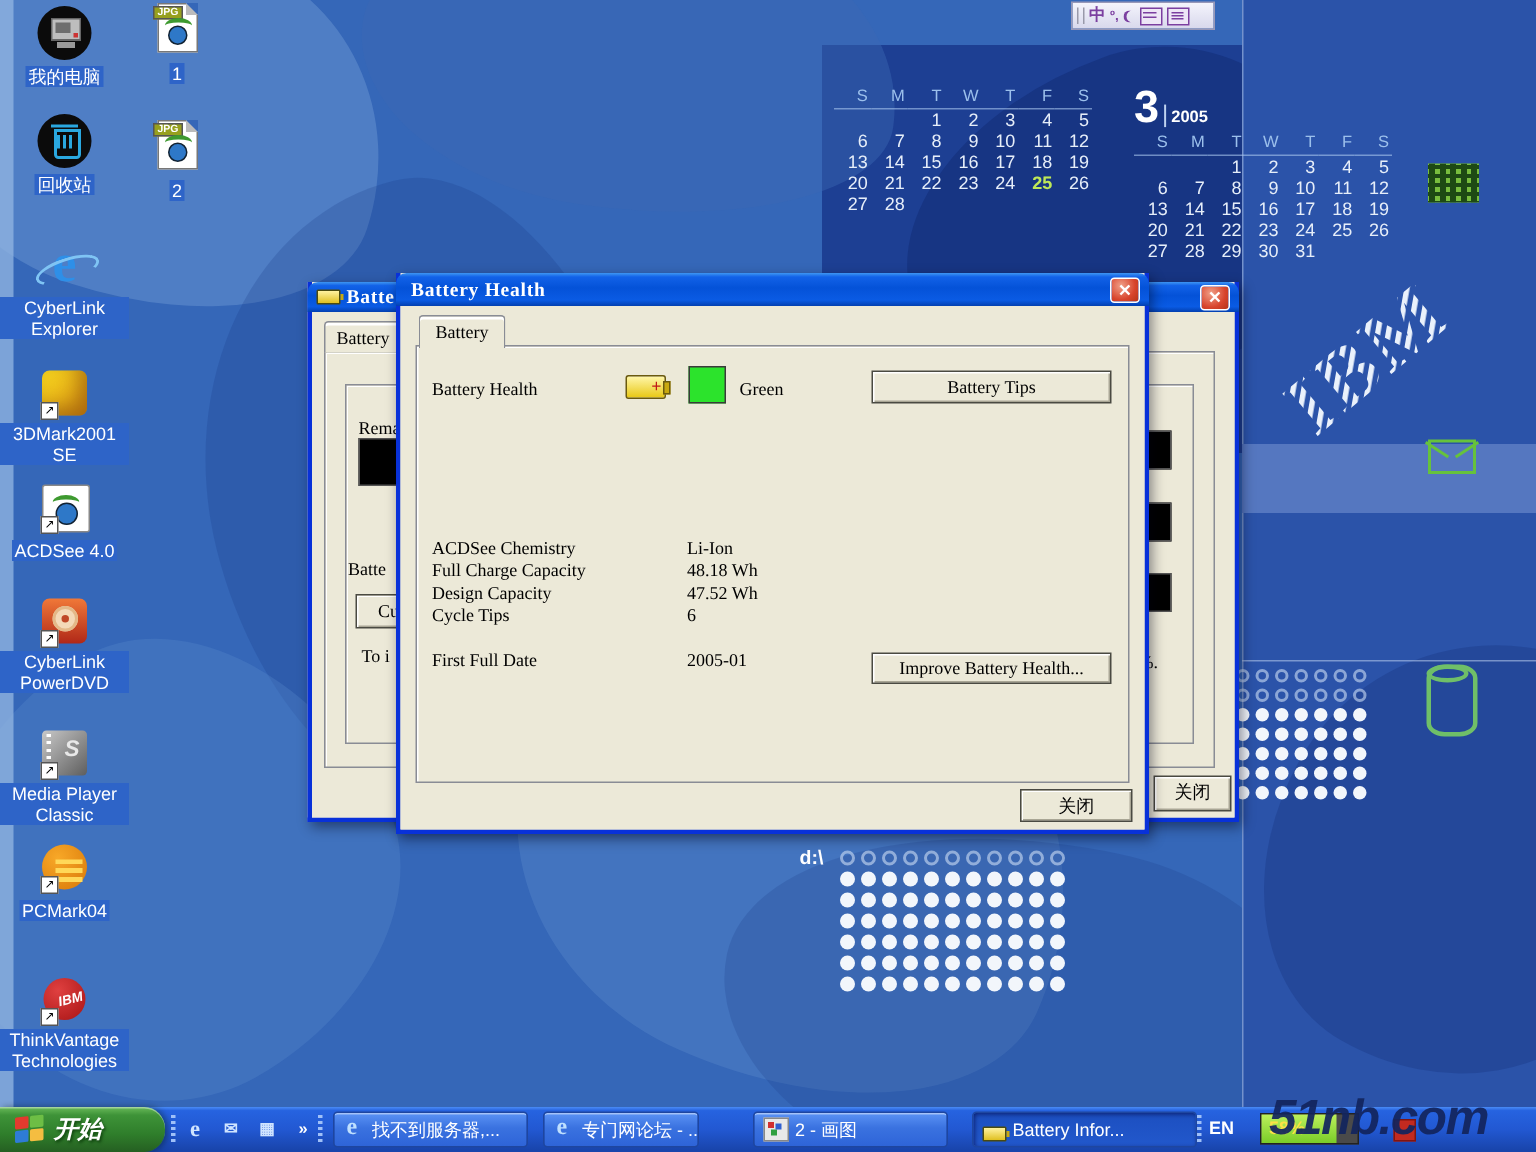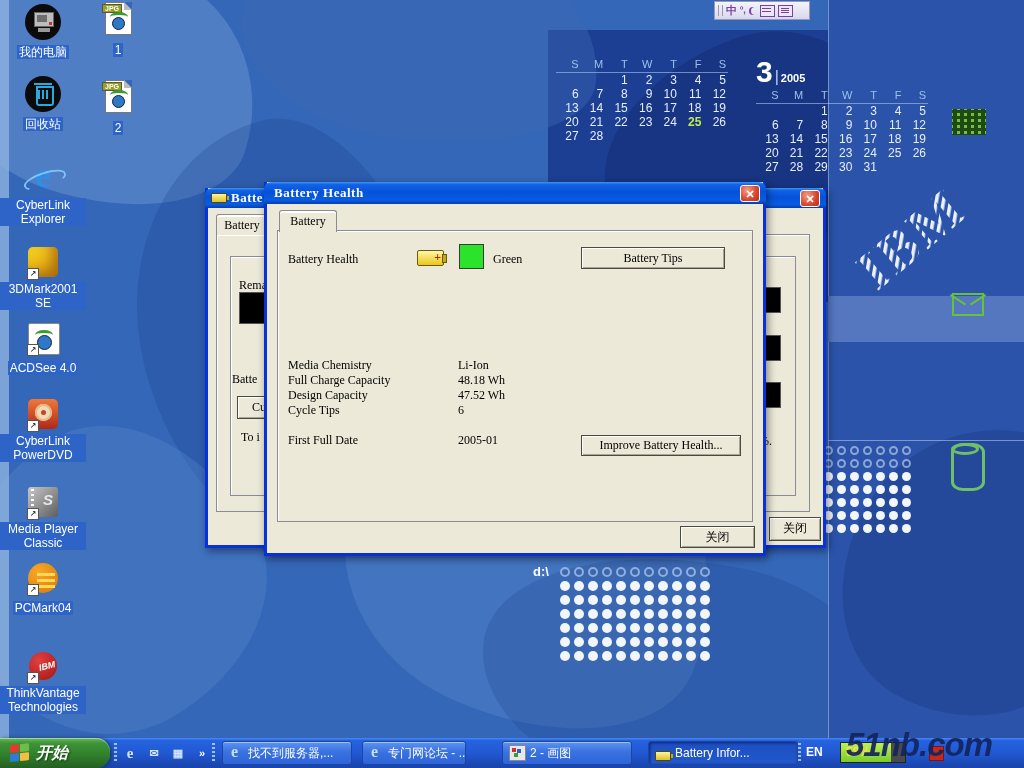--- a/index.html
+++ b/index.html
@@ -560,25 +560,25 @@
     <div class="xbtn">✕</div>
   </div>
   <div class="winbody">
     <div class="tab" style="left:12px;top:6px;width:56px;height:21px;line-height:21px;">Battery</div>
     <div class="panel" style="left:10px;top:26px;width:474px;height:290px;"></div>
 
     <div class="frag" style="left:21px;top:48px;">Battery Health</div>
     <div class="bat-ico" style="left:150px;top:46px;"></div>
     <div class="health-sq" id="health-square" style="left: 192px; top: 40px; width: 23px; height: 23px; background: rgb(44, 227, 44);"></div>
     <div class="frag" style="left:226px;top:48px;">Green</div>
-    <button class="xp-btn" style="left:314px;top:43px;width:144px;height:22px;">Battery Tips</button>
+    <button class="xp-btn" style="left:314px;top:43px;width:160px;height:22px;">Battery Tips</button>
 
 
     <div id="info-rows">
-        <div class="frag" style="left: 21px; top: 154px;">Media Chemistry</div>
+        <div class="frag" style="left: 21px; top: 154px;">ACDSee Chemistry</div>
         <div class="frag" style="left: 191px; top: 154px;">Li-Ion</div>
         <div class="frag" style="left: 21px; top: 169px;">Full Charge Capacity</div>
         <div class="frag" style="left: 191px; top: 169px;">48.18 Wh</div>
         <div class="frag" style="left: 21px; top: 184px;">Design Capacity</div>
         <div class="frag" style="left: 191px; top: 184px;">47.52 Wh</div>
         <div class="frag" style="left: 21px; top: 199px;">Cycle Tips</div>
         <div class="frag" style="left: 191px; top: 199px;">6</div>
       </div>
 
     <div class="frag" style="left:21px;top:229px;">First Full Date</div>

